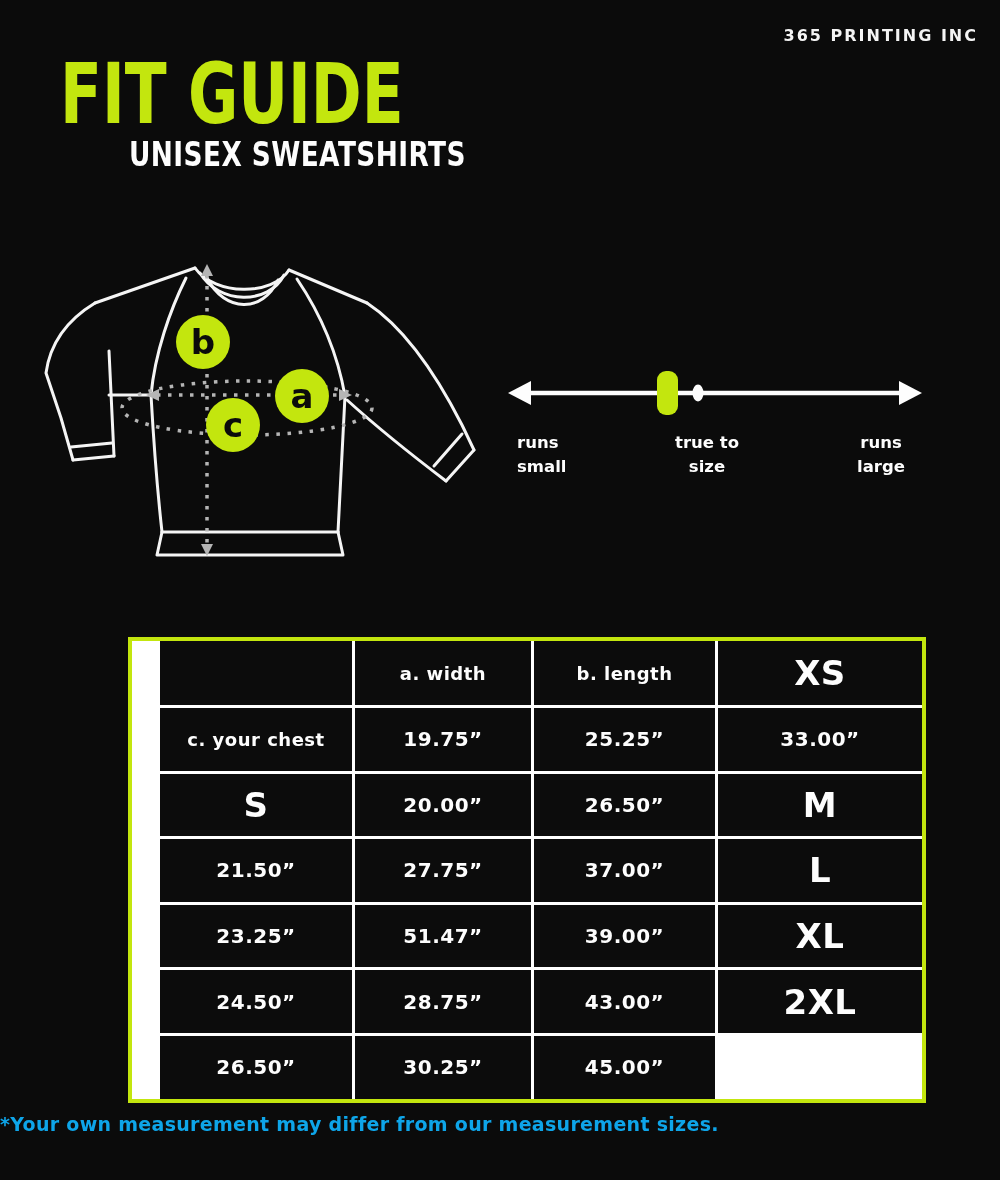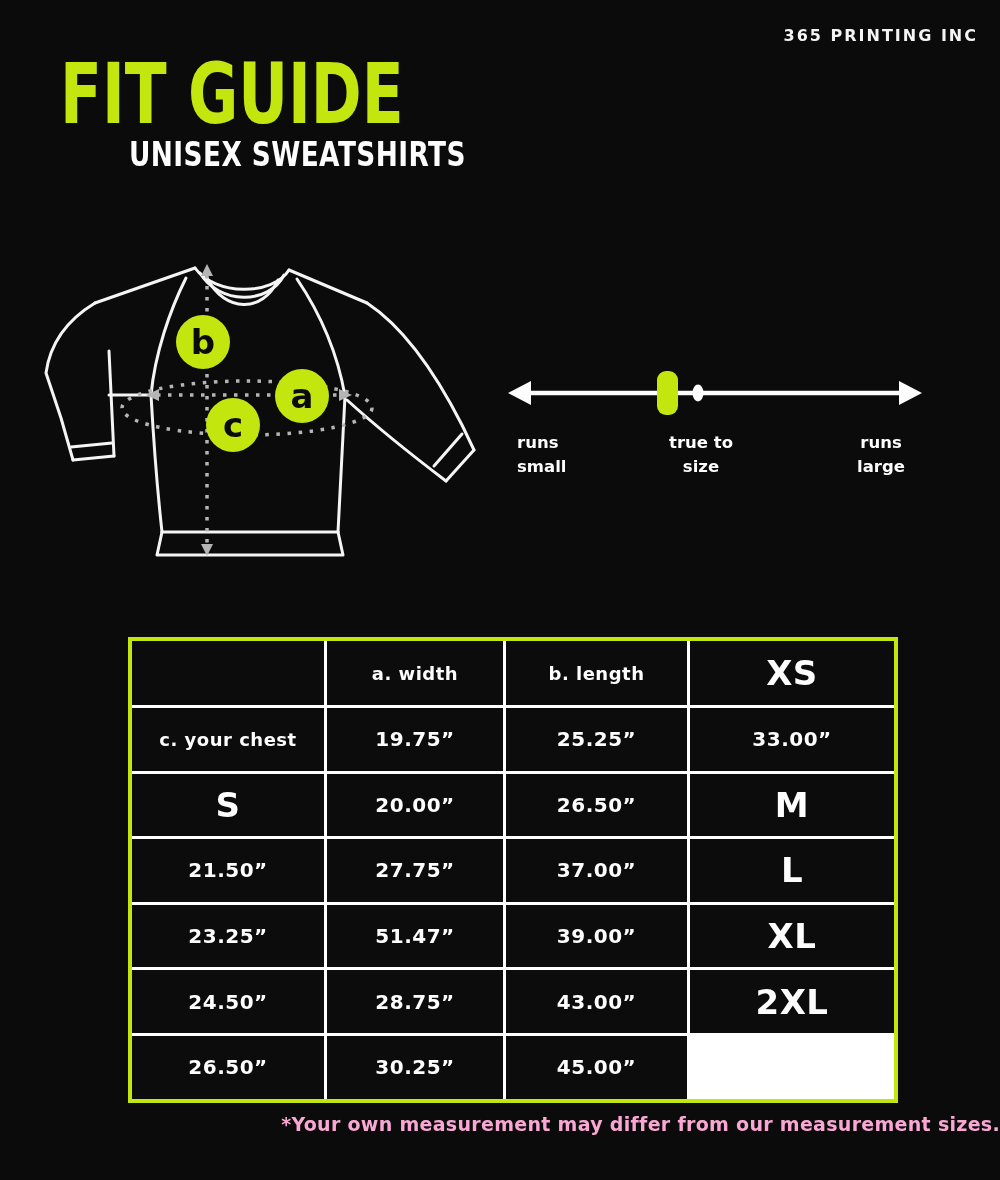--- a/index.html
+++ b/index.html
@@ -29,44 +29,45 @@
   .diagram{position:absolute;left:35px;top:248px;width:450px;height:330px;}
   
   .scale{position:absolute;left:505px;top:355px;width:420px;height:125px;}
   .scale svg{position:absolute;left:0;top:0;}
   .scale-label{
     position:absolute;top:76px;
     font-size:16.5px;font-weight:bold;line-height:24px;color:#fdfdfd;
     white-space:pre-line;
   }
   .scale-label.left{left:12px;text-align:left;}
-  .scale-label.center{left:136px;width:120px;text-align:center;}
+  .scale-label.center{left:142px;width:120px;text-align:center;}
   .scale-label.right{left:333px;width:86px;text-align:center;}
   
   .size-table{
     position:absolute;left:128px;top:637px;
     box-sizing:border-box;
     border:4px solid #c3e60e;
     background:#fff;
     display:grid;
     grid-template-columns:192px 176px 181px 204px;
     grid-template-rows:64px repeat(6,62.6px);
     gap:3px;
+    padding-left:28px;
   }
   .cell{
     background:#0c0c0c;display:flex;align-items:center;justify-content:center;
     color:#fdfdfd;font-weight:bold;
   }
   .cell.hdr{font-size:18px;letter-spacing:0.5px;}
   .cell.size{font-size:34px;letter-spacing:0.5px;}
   .cell.val{font-size:20px;letter-spacing:0.5px;}
   
   .footnote{
-    position:absolute;left:0;top:1113px;width:1000px;text-align:right;
-    font-size:19px;font-weight:bold;color:#f9a8d4;letter-spacing:0.3px;
+    position:absolute;left:0;top:1113px;width:1000px;text-align:left;
+    font-size:19px;font-weight:bold;color:#0ea5e9;letter-spacing:0.3px;
   }
 </style>
 </head>
 <body>
 
 <div class="canvas">
 
   <div class="brand">365 PRINTING INC</div>
 
   <div class="title">FIT GUIDE</div>

